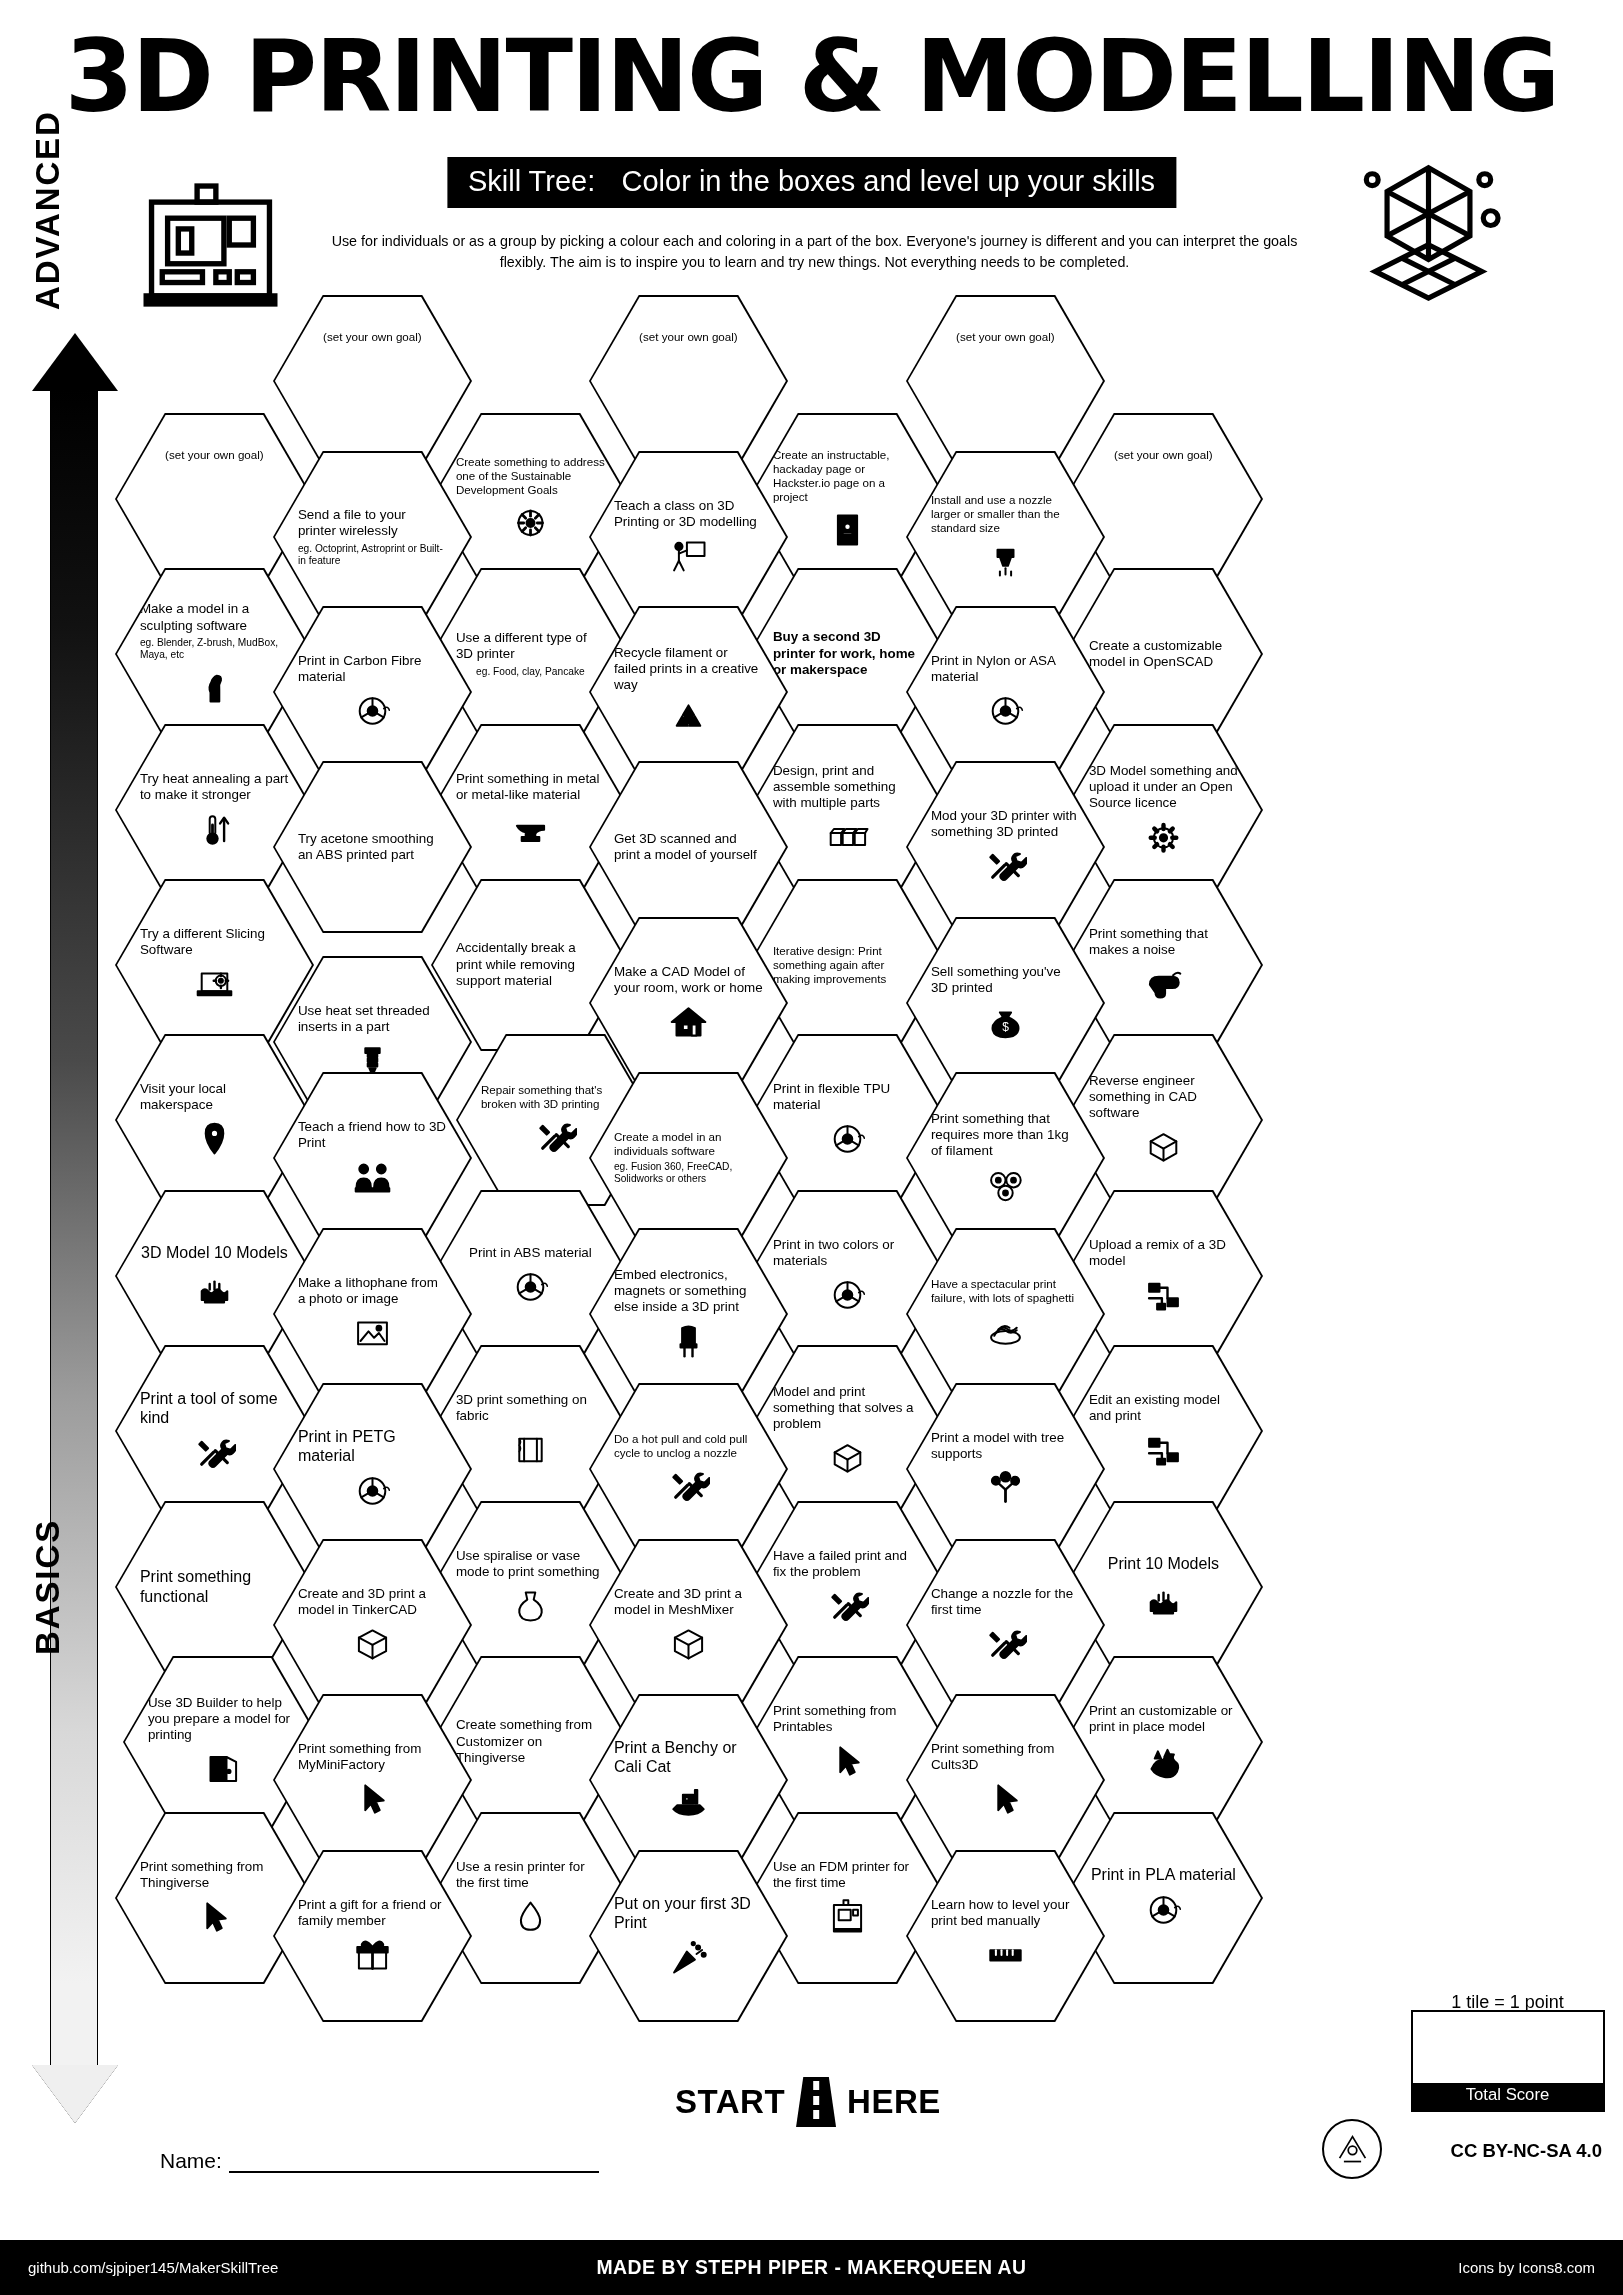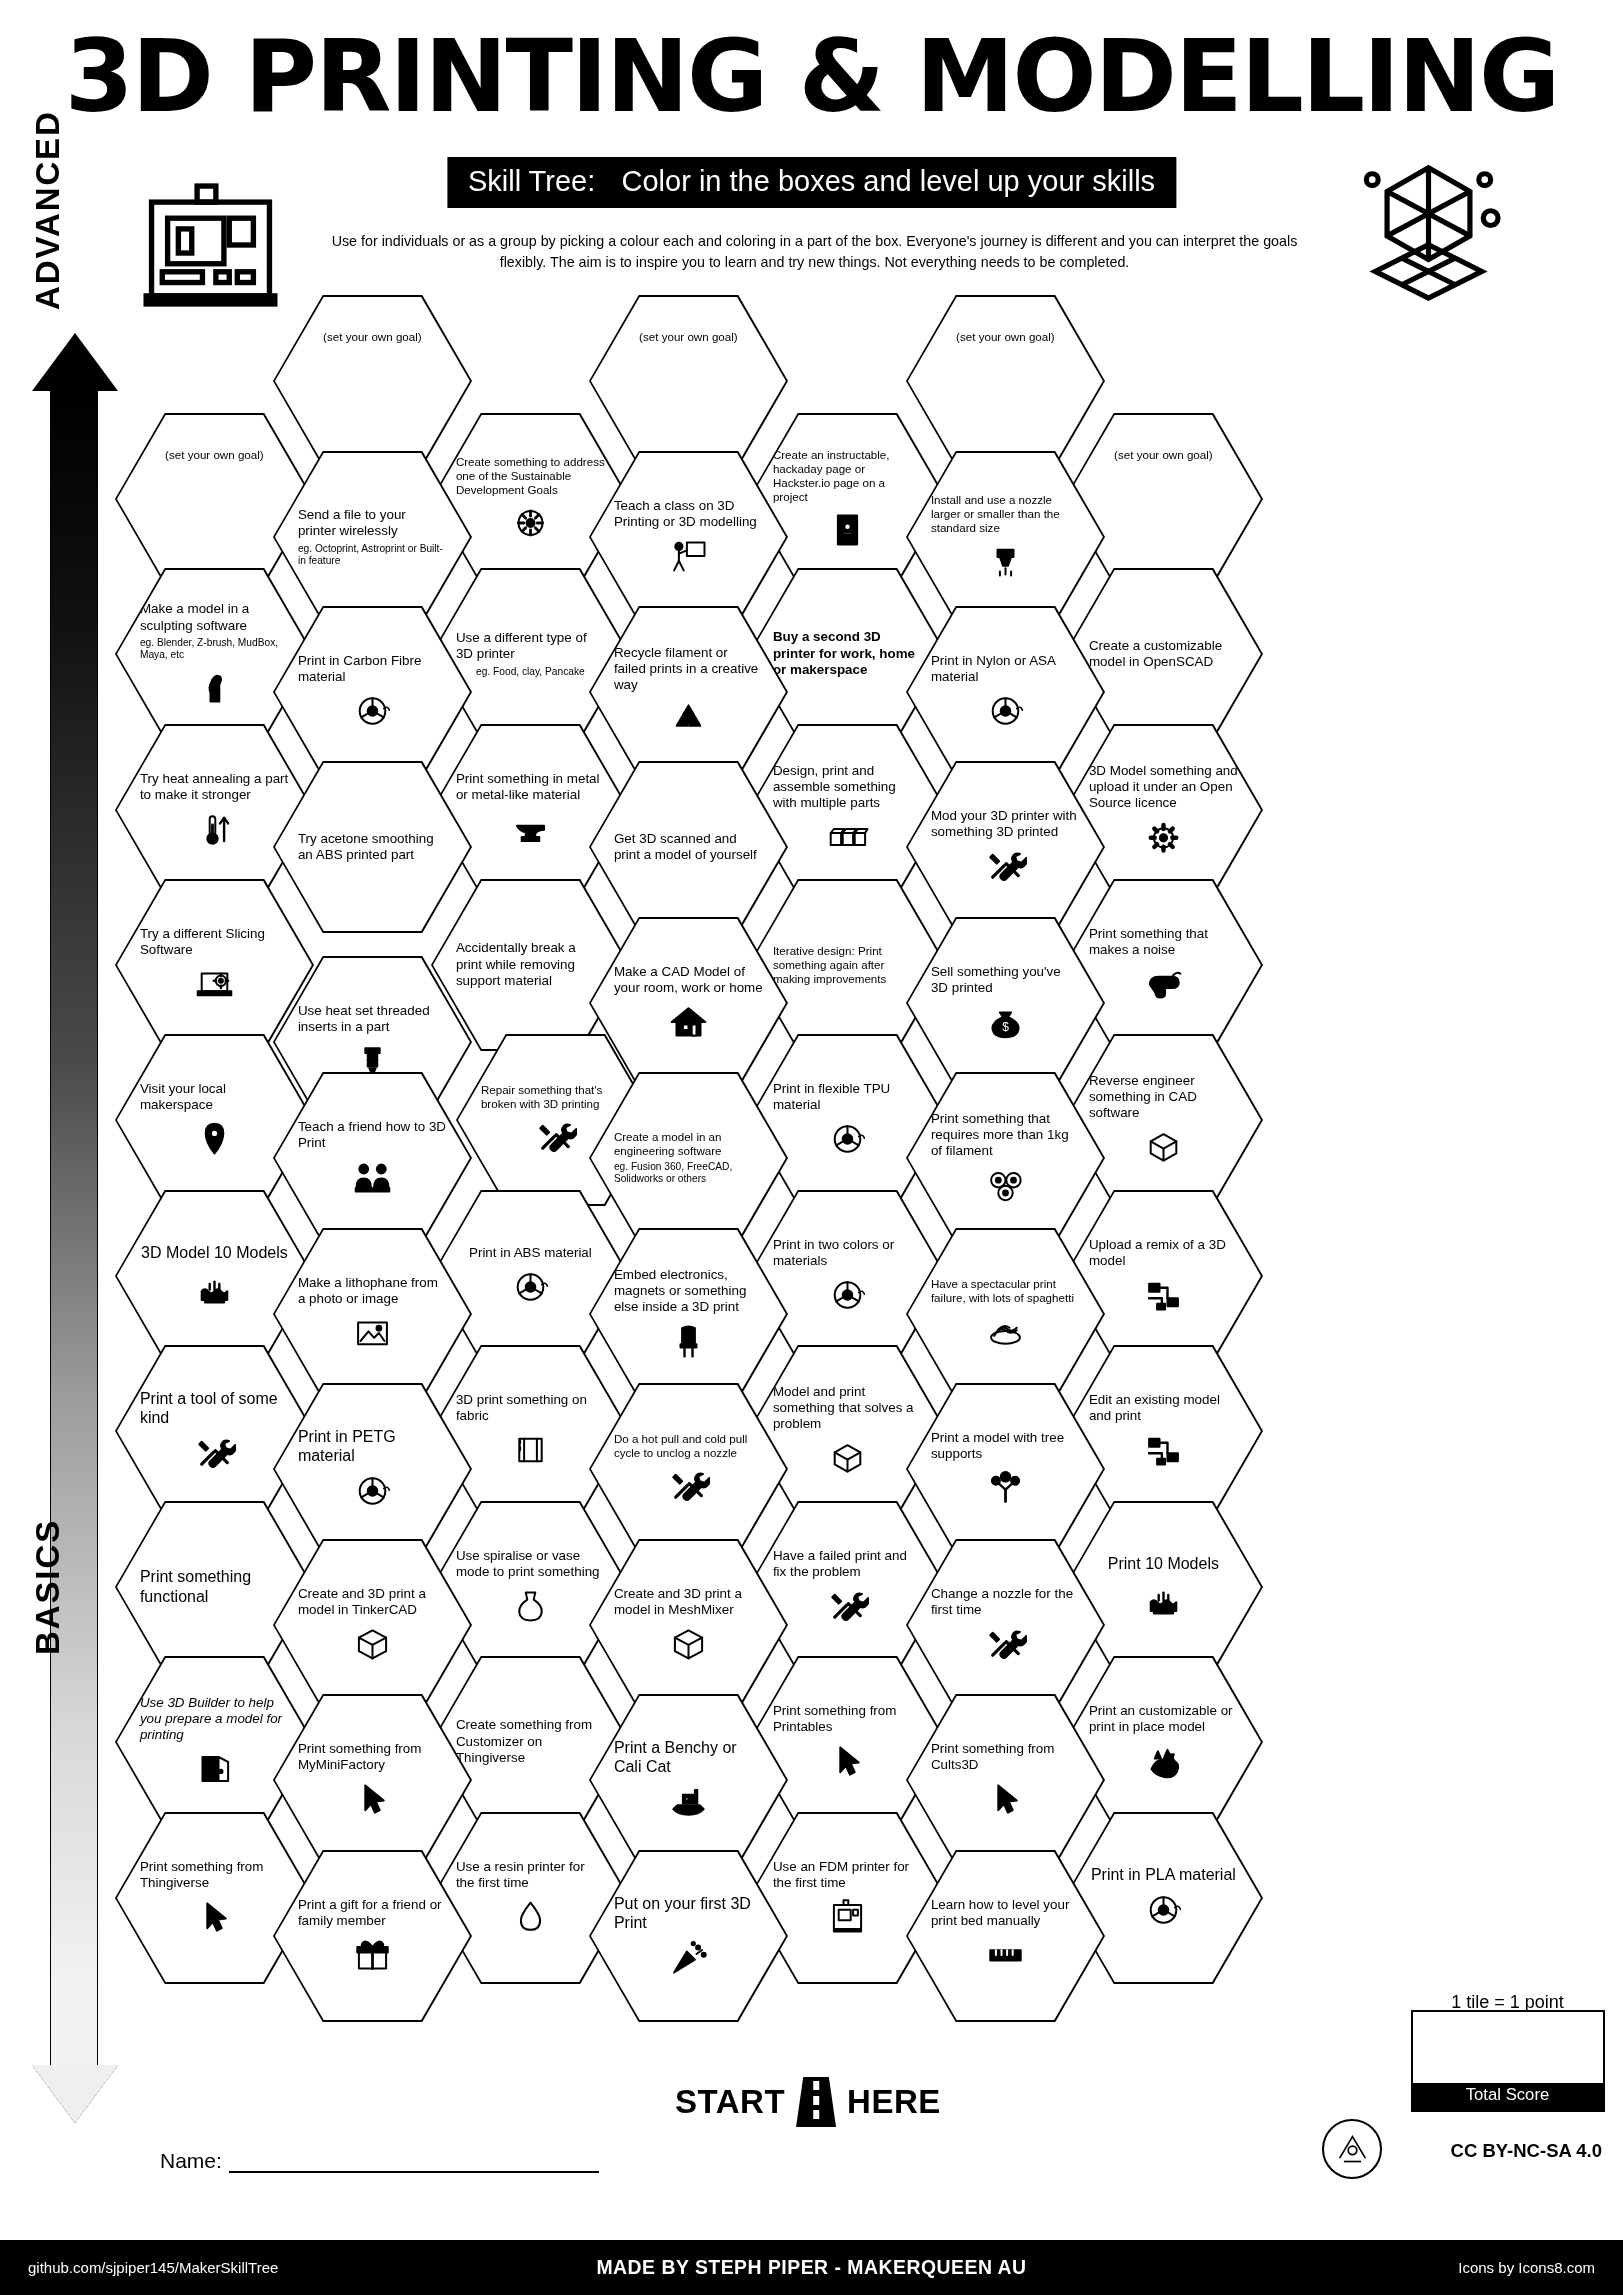--- a/index.html
+++ b/index.html
@@ -579,21 +579,21 @@
             <circle cx="72" cy="30" r="11" fill="#000"></circle>
             <path d="M10 76 q0 -22 18 -22 q18 0 18 22 Z" fill="#000"></path>
             <path d="M54 76 q0 -22 18 -22 q18 0 18 22 Z" fill="#000"></path>
             <rect x="8" y="78" width="84" height="8" fill="#000"></rect>
           </svg>
         </div>
       </div>
     </div>
     <div class="hex-border" style="left: 589px; top: 1072px;">
       <div class="hex-inner">
-        <div class="hex-text xs">Create a model in an engineering software</div>
+        <div class="hex-text xs">Create a model in an individuals software</div>
         <div class="hex-sub">eg. Fusion 360, FreeCAD, Solidworks or others</div>
       </div>
     </div>
     <div class="hex-border" style="left: 906px; top: 1072px;">
       <div class="hex-inner">
         <div class="hex-text sm">Print something that requires more than 1kg of filament</div>
         <div class="hex-icon">
           <svg width="43" height="40" viewBox="0 0 100 100" fill="none" stroke="#000" stroke-width="5" stroke-linecap="round" stroke-linejoin="round">
             <circle cx="32" cy="38" r="18"></circle>
             <circle cx="32" cy="38" r="6" fill="#000"></circle>
@@ -868,21 +868,21 @@
         <div class="hex-icon">
           <svg width="43" height="40" viewBox="0 0 100 100" fill="none" stroke="#000" stroke-width="5" stroke-linecap="round" stroke-linejoin="round">
             <path d="M18 78 L48 48" stroke-width="8"></path>
             <path d="M18 22 L34 38 L28 44 L12 28 Z" fill="#000" stroke="#000"></path>
             <path d="M52 44 L82 74" stroke-width="8"></path>
             <path d="M86 20 q-12 -4 -18 6 q-4 8 2 14 l-30 30 q-6 6 0 12 q6 6 12 0 l30 -30 q8 4 14 -2 q10 -8 6 -20 l-12 12 -12 -4 -4 -12 Z" fill="#000" stroke="#000"></path>
           </svg>
         </div>
       </div>
     </div>
-    <div class="hex-border" style="left: 115px; top: 1656px; font-style: italic;">
+    <div class="hex-border" style="left: 123px; top: 1656px;">
       <div class="hex-inner">
         <div class="hex-text sm">Use 3D Builder to help you prepare a model for printing</div>
         <div class="hex-icon">
           <svg width="43" height="40" viewBox="0 0 100 100" fill="none" stroke="#000" stroke-width="5" stroke-linecap="round" stroke-linejoin="round">
             <polygon points="20,20 60,20 60,80 20,80" fill="#000" stroke="#000"></polygon>
             <polygon points="60,20 84,32 84,80 60,80" fill="#fff" stroke="#000"></polygon>
             <circle cx="66" cy="56" r="4" fill="#000"></circle>
           </svg>
         </div>
       </div>

